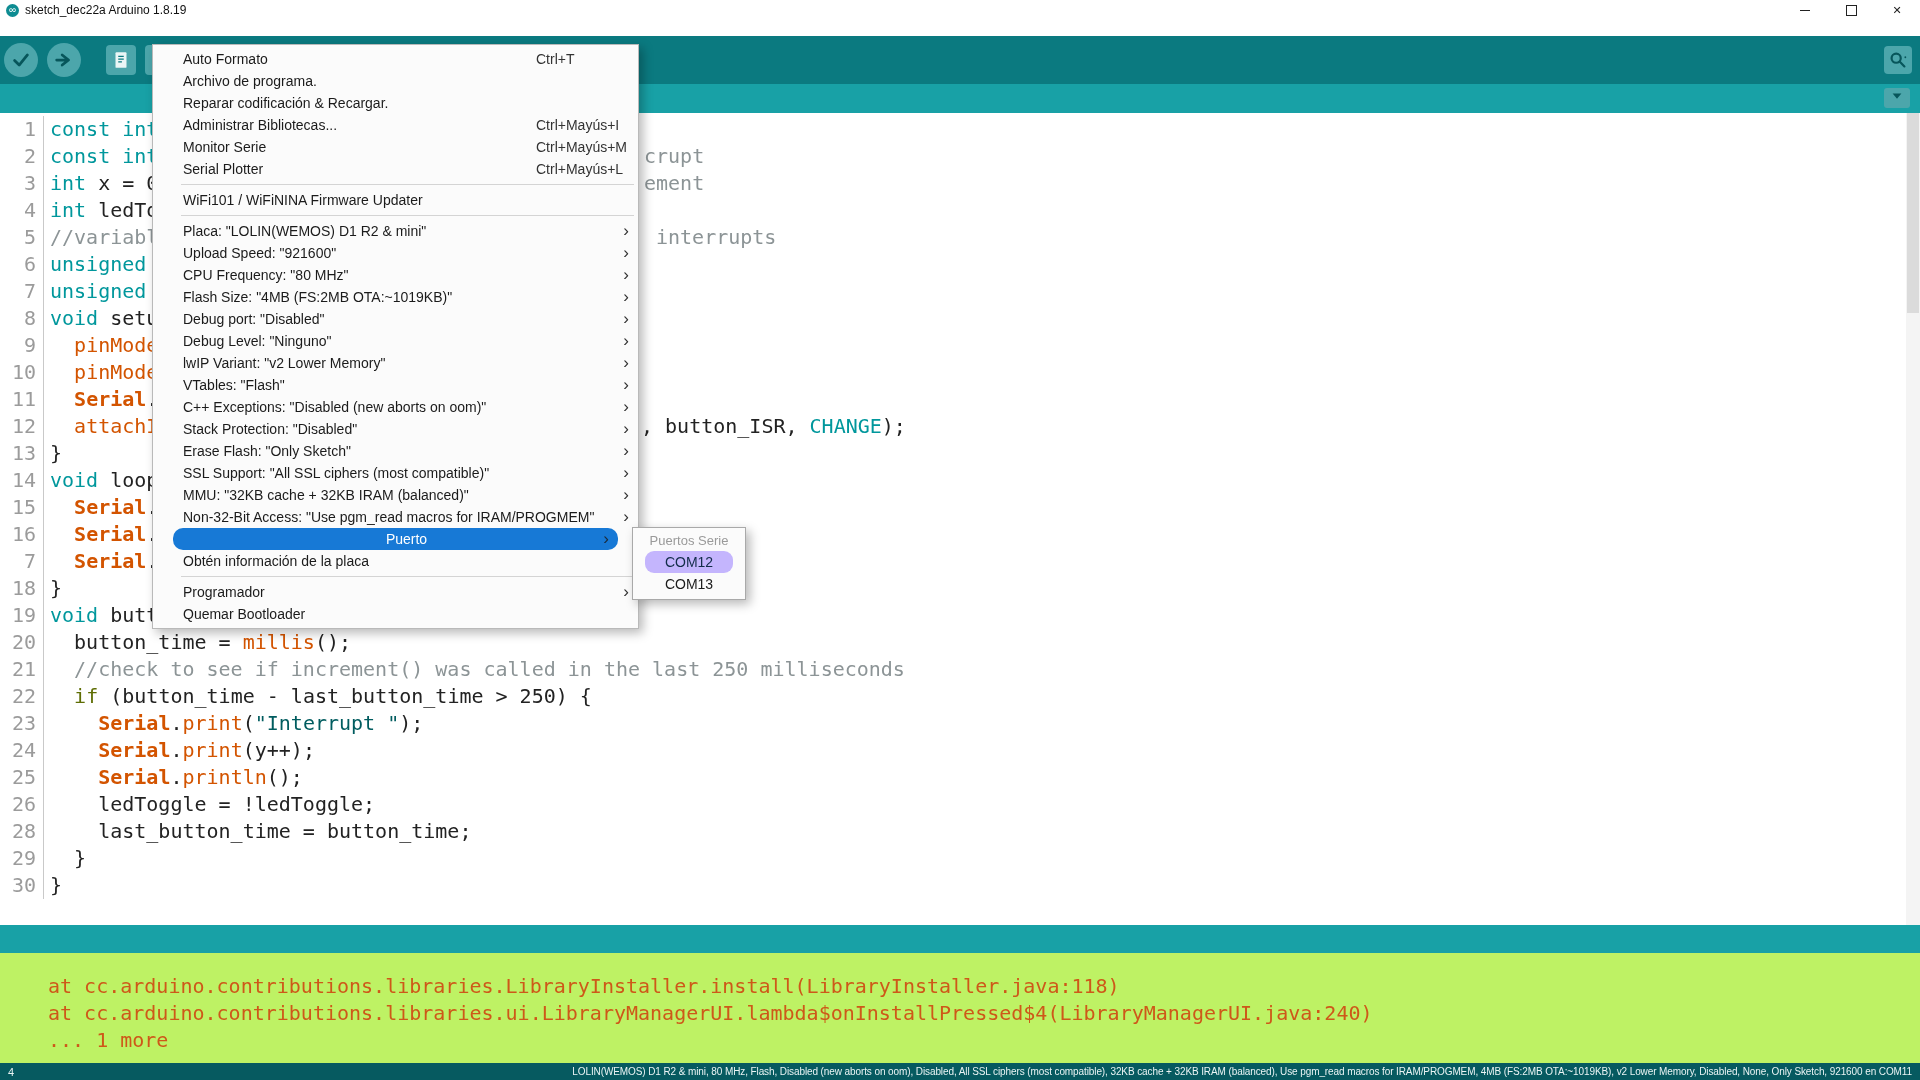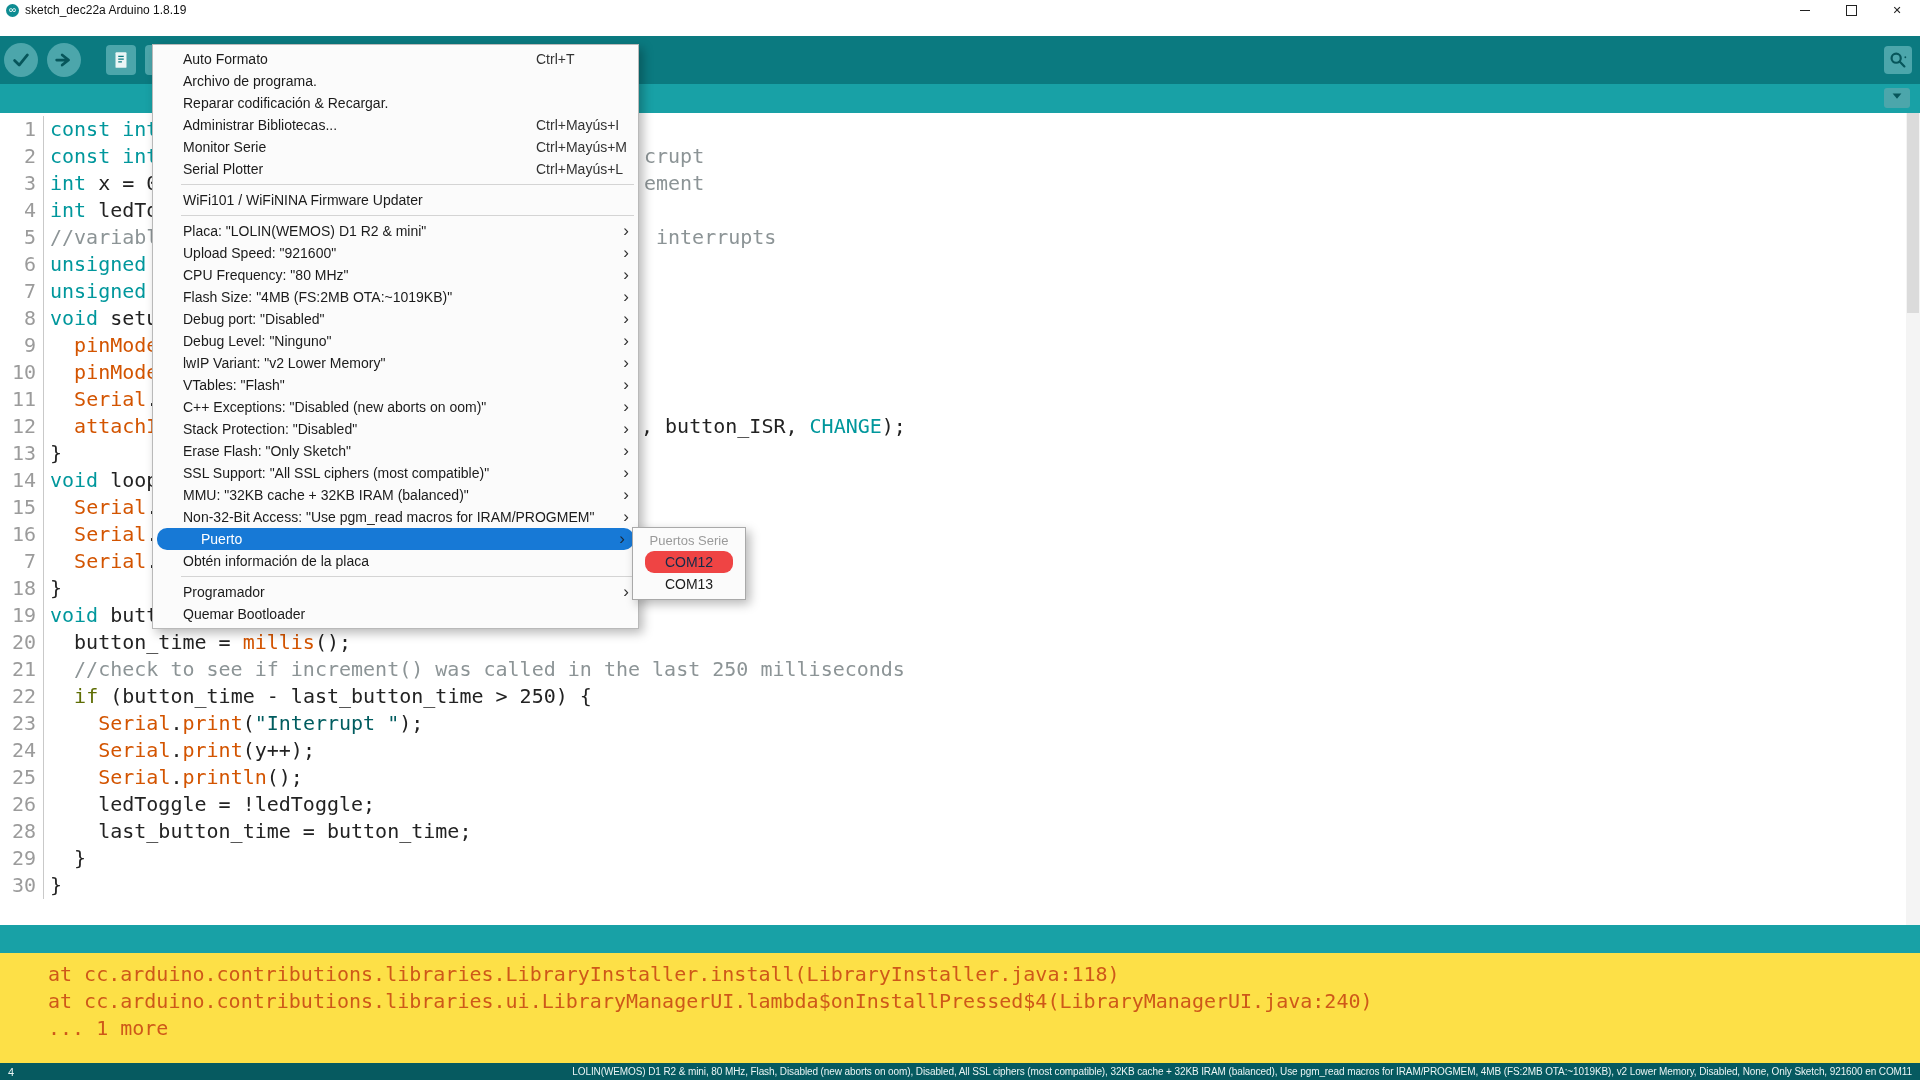--- a/index.html
+++ b/index.html
@@ -41,48 +41,48 @@
   .tabmenu-btn svg{width:14px;height:14px;}
 
   
   .editor{position:absolute;top:113px;left:0;right:0;height:812px;background:#fff;overflow:hidden;}
   .code-lines{padding-top:3px;}
   .cline{height:27px;line-height:27px;white-space:pre;font-family:"DejaVu Sans Mono",monospace;font-size:20px;position:relative;}
   .lnum{display:inline-block;width:36px;padding-right:7px;box-sizing:content-box;text-align:right;color:#9B9B9B;
         border-right:1px solid #C9C9C9;height:27px;}
   .lcode{padding-left:6px;}
   .rfrag{position:absolute;top:0;}
-  .tk-kw{color:#00979C;} .tk-fn{color:#D35400;} .tk-sr{color:#D35400;font-weight:normal;}
+  .tk-kw{color:#00979C;} .tk-fn{color:#D35400;} .tk-sr{color:#D35400;font-weight:bold;}
   .tk-str{color:#005C5F;} .tk-cm{color:#8C9496;} .tk-ol{color:#5E6D03;} .tk-pl{color:#222;}
   .vscroll{position:absolute;top:113px;right:0;width:14px;height:812px;background:#F4F4F4;}
   .vthumb{position:absolute;top:0;left:1px;width:12px;height:200px;background:#DBDBDB;}
 
   
   .tools-menu{position:absolute;left:152px;top:44px;width:487px;background:#FBFBFB;border:1px solid #B9B9B9;
               box-shadow:4px 4px 10px rgba(0,0,0,.28);padding:3px 0;z-index:10;box-sizing:border-box;}
   .menu-row{height:22px;display:flex;align-items:center;padding-left:30px;position:relative;font-size:14px;color:#1B1B1B;}
   .menu-row .sc{position:absolute;left:383px;color:#333;}
   .menu-row .ar{position:absolute;right:9px;top:0;line-height:21px;font-size:17px;color:#333;}
   .menu-sep{height:9px;position:relative;}
   .menu-sep::after{content:"";position:absolute;left:28px;right:4px;top:4px;border-top:1px solid #D4D4D4;}
-  .menu-row.hl{background:#1779D6;border-radius:10px;margin:0 4px;padding-left:44px;color:#fff;}
+  .menu-row.hl{background:#1779D6;border-radius:10px;margin:0 20px;padding-left:22px;color:#fff;justify-content:center;}
   .menu-row.hl .ar{color:#1B2B3B;}
 
   
   .port-submenu{position:absolute;left:632px;top:527px;width:114px;background:#FBFBFB;border:1px solid #A9A9A9;
                 box-shadow:4px 4px 10px rgba(0,0,0,.28);padding:3px 8px 4px;z-index:11;box-sizing:border-box;}
   .sub-header{height:20px;line-height:20px;text-align:center;color:#9A9A9A;font-size:13px;}
   .port-row{height:22px;line-height:22px;text-align:center;font-size:14px;color:#1B1B1B;margin:0 4px;border-radius:9px;}
-  .port-row.sel{background:#ef4444;color:#122C49;}
+  .port-row.sel{background:#c4b5fd;color:#122C49;}
 
   
   .msgband{position:absolute;top:925px;left:0;right:0;height:28px;background:#18A1A6;}
-  .console{position:absolute;top:953px;left:0;right:0;height:110px;background:#fde047;
+  .console{position:absolute;top:953px;left:0;right:0;height:110px;background:#bef264;
            font-family:"DejaVu Sans Mono",monospace;font-size:20px;line-height:27px;color:#CE5819;
-           padding:8px 0 0 48px;white-space:pre;overflow:hidden;box-sizing:border-box;}
+           padding:20px 0 0 48px;white-space:pre;overflow:hidden;box-sizing:border-box;}
   .statusbar{position:absolute;top:1063px;left:0;right:0;height:17px;background:#065A60;display:flex;
              align-items:center;justify-content:space-between;padding:0 8px;box-sizing:border-box;}
   .status-left{color:#EAF4F4;font-size:11px;}
   .status-right{color:#EAF4F4;font-size:10px;white-space:nowrap;overflow:hidden;letter-spacing:-0.1px;}
 </style>
 </head>
 <body>
 
 <div class="app">
 

